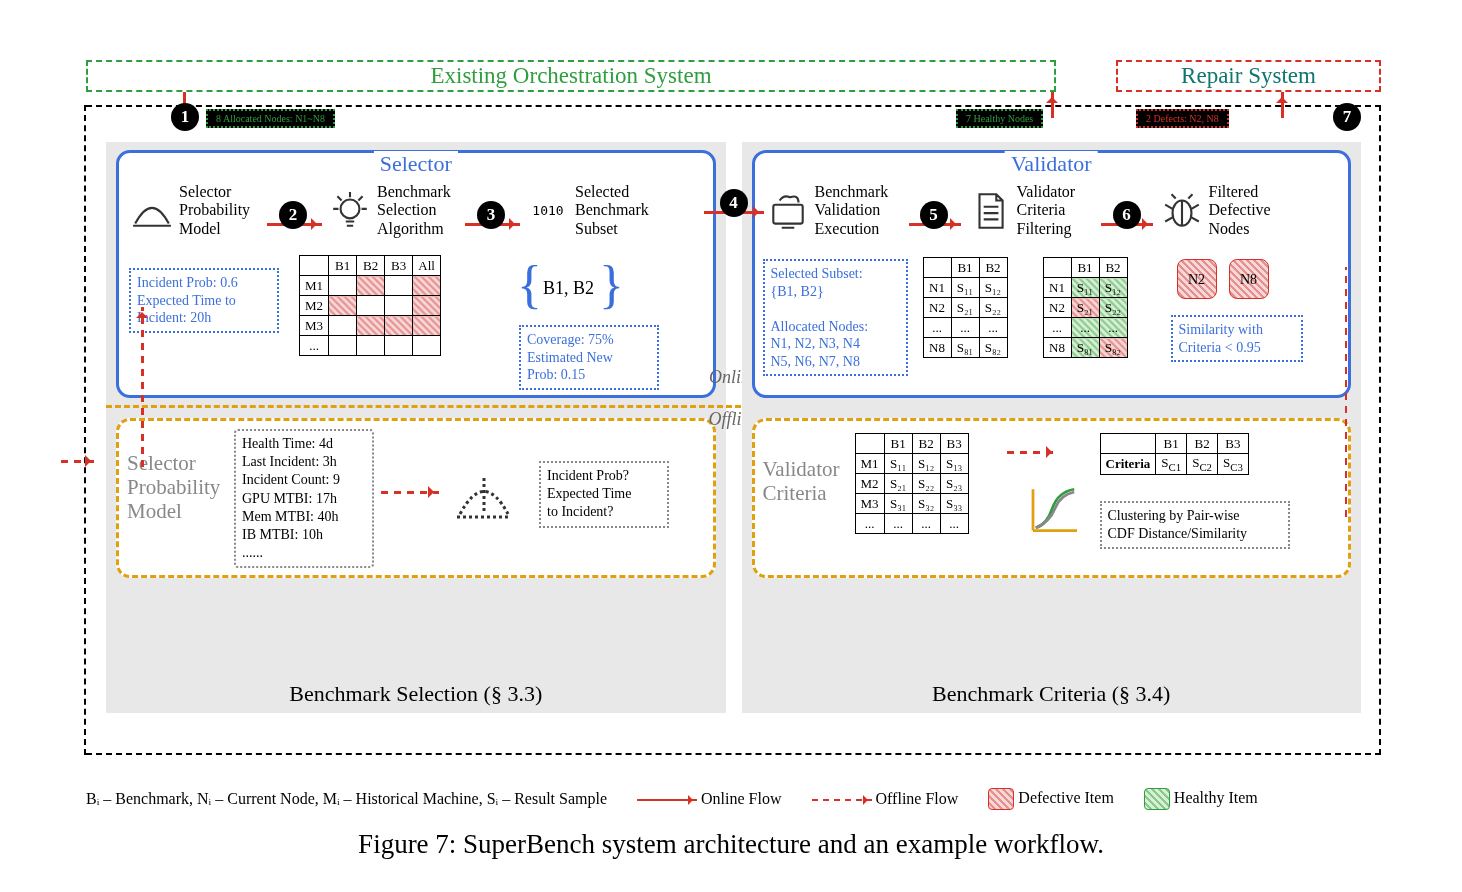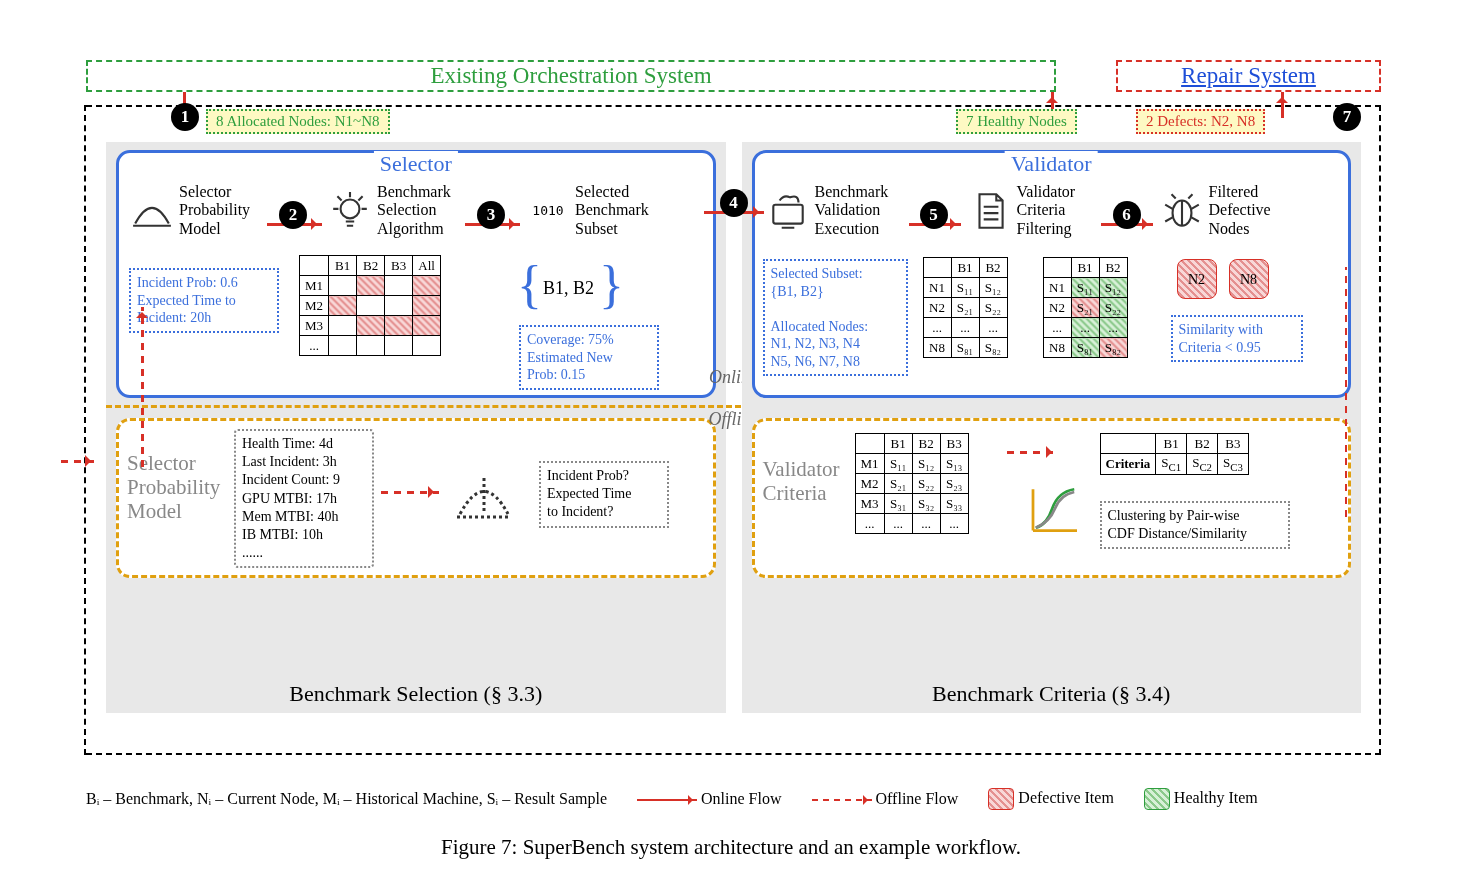--- a/index.html
+++ b/index.html
@@ -1,21 +1,21 @@
 <!DOCTYPE html>
 <html><head>
 <meta charset="utf-8">
 <style>
 * { box-sizing: border-box; margin: 0; padding: 0; }
 body { font-family: "Times New Roman", serif; background: #fff; padding: 20px; }
 .canvas { position: relative; width: 1420px; height: 850px; margin: 0 auto; }
 
 
 .orch-sys { position: absolute; top: 40px; left: 65px; width: 970px; height: 32px; border: 2.5px dashed #2e9e3e; color: #2e9e3e; font-size: 23px; text-align: center; line-height: 28px; }
-.repair-sys { position: absolute; top: 40px; right: 60px; width: 265px; height: 32px; border: 2.5px dashed #d73027; color: #1d4ed8; font-size: 23px; text-align: center; line-height: 28px; text-decoration: underline; }
+.repair-sys { position: absolute; top: 40px; right: 60px; width: 265px; height: 32px; border: 2.5px dashed #d73027; color: #0f766e; font-size: 23px; text-align: center; line-height: 28px; }
 
 
 .main-box { position: absolute; top: 85px; left: 65px; right: 60px; bottom: 115px; border: 2.5px dashed #000; border-left-style: none; border-right-style: none; }
 .main-box::before, .main-box::after { content:""; position:absolute; top:-2px; bottom:-2px; width:2px; border-left:2.5px dashed #000; }
 .main-box::before{ left:-2px; } .main-box::after{ right:-2px; }
 
 
 .panel { position: absolute; background: #e8e8e8; }
 .panel-left { left: 20px; right: 50%; margin-right: 8px; top: 35px; bottom: 40px; }
 .panel-right { left: 50%; margin-left: 8px; right: 20px; top: 35px; bottom: 40px; }
@@ -33,21 +33,21 @@
 .oo-label { position: absolute; left: 50%; transform: translateX(-50%); font-style: italic; font-size: 18px; color: #666; }
 .oo-online { top: 270px; margin-top: -10px; }
 .oo-offline { top: 302px; }
 
 .sys-name { position: absolute; bottom: 4px; left: 50%; transform: translateX(-50%); font-weight: bold; font-size: 24px; }
 
 
 .step { position: absolute; width: 28px; height: 28px; border-radius: 50%; background: #000; color: #fff; font-size: 17px; text-align: center; line-height: 28px; font-weight: bold; z-index: 10; }
 
 
-.badge { position: absolute; border: 2px dotted; font-size: 15px; padding: 2px 8px; background: #fef9c3; z-index: 9; }
+.badge { position: absolute; border: 2px dotted; font-size: 10px; padding: 2px 8px; background: #000000; z-index: 9; }
 .badge-green { border-color: #2e9e3e; color: #2e9e3e; }
 .badge-red { border-color: #d73027; color: #d73027; }
 
 
 .icon { display: inline-block; width: 42px; height: 42px; }
 .ilabel { font-size: 16px; line-height: 1.15; }
 .stage { position: absolute; display: flex; align-items: center; gap: 6px; }
 
 
 .info { position: absolute; border: 2px dotted #3b6fdc; color: #3b6fdc; font-size: 14px; padding: 4px 6px; background: #fff; line-height: 1.25; }
@@ -66,21 +66,21 @@
 
 
 .legend { position: absolute; left: 65px; right: 60px; bottom: 60px; font-size: 16px; display: flex; align-items: center; gap: 30px; flex-wrap: nowrap; }
 .leg-arrow { display:inline-block; width:60px; height:2px; background:#d73027; position:relative; vertical-align:middle; }
 .leg-arrow::after { content:""; position:absolute; right:-1px; top:-4px; border:5px solid transparent; border-left-color:#d73027; }
 .leg-arrow.dotted { background: repeating-linear-gradient(90deg,#d73027 0 6px,transparent 6px 11px); }
 .leg-swatch { display:inline-block; width:26px; height:22px; border-radius:4px; vertical-align:middle; margin-right:4px; }
 .leg-swatch.red { background: repeating-linear-gradient(45deg,#f8d7d7,#f8d7d7 3px,#e49090 3px,#e49090 5px); border:1px solid #d73027; }
 .leg-swatch.green { background: repeating-linear-gradient(45deg,#d7f0d7,#d7f0d7 3px,#8bc98b 3px,#8bc98b 5px); border:1px solid #2e9e3e; }
 
-.caption { position: absolute; bottom: 10px; left: 0; right: 0; text-align: center; font-size: 21px; }
+.caption { position: absolute; bottom: 10px; left: 0; right: 0; text-align: center; font-size: 27px; }
 
 
 .icon svg { width: 100%; height: 100%; stroke: #333; fill: none; stroke-width: 2; }
 
 
 .arr { position:absolute; background:#d73027; z-index:5; }
 .arr.h { height:2.5px; }
 .arr.h::after { content:""; position:absolute; right:-1px; top:-5px; border:6px solid transparent; border-left-color:#d73027; }
 .arr.h.dotted { background: repeating-linear-gradient(90deg,#d73027 0 7px,transparent 7px 13px); }
 .arr.v { width:2.5px; }

